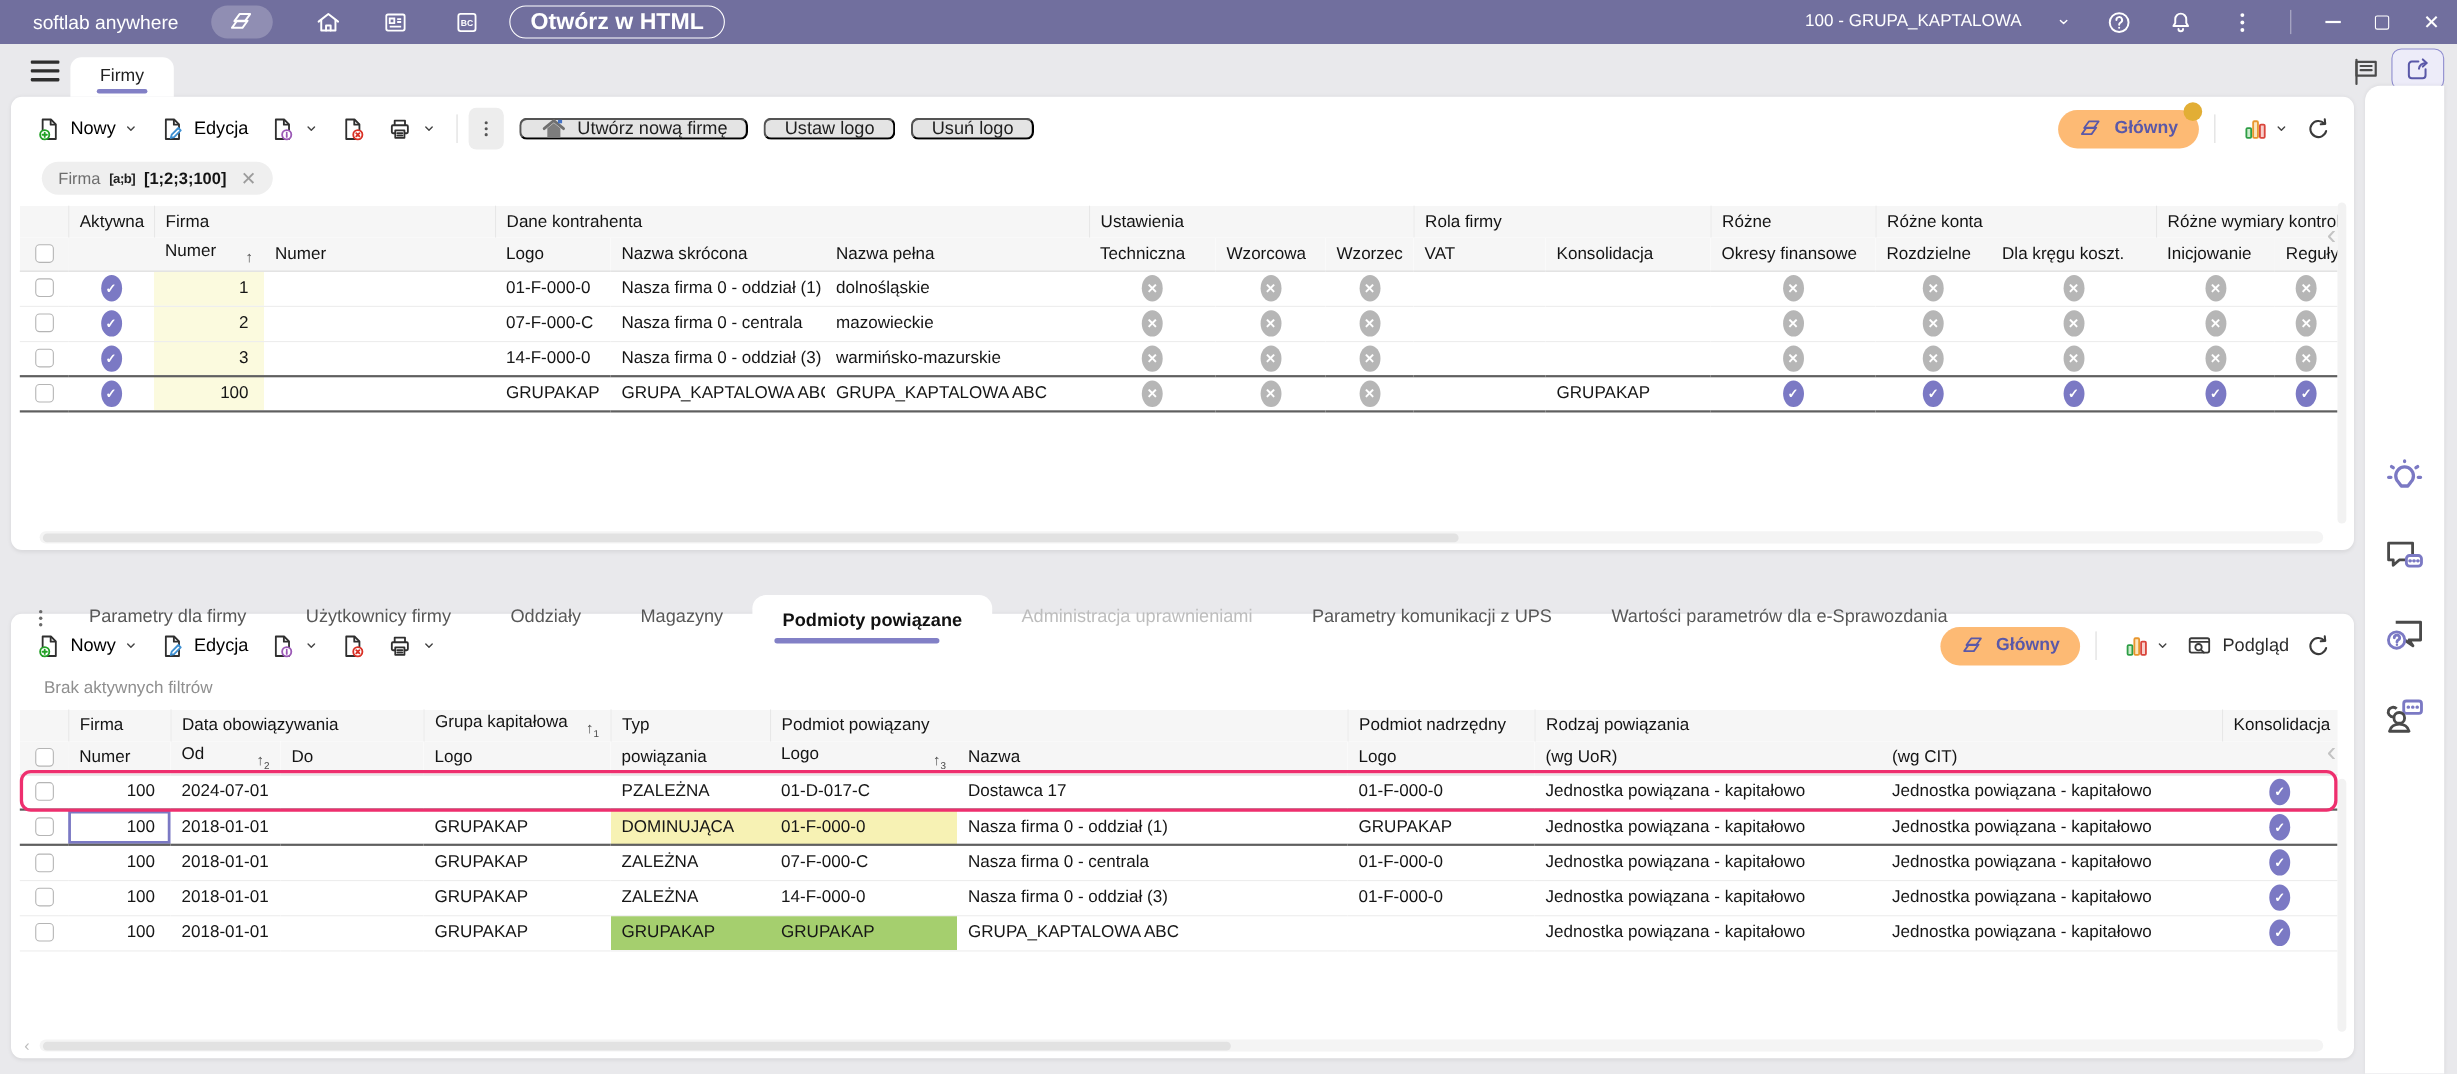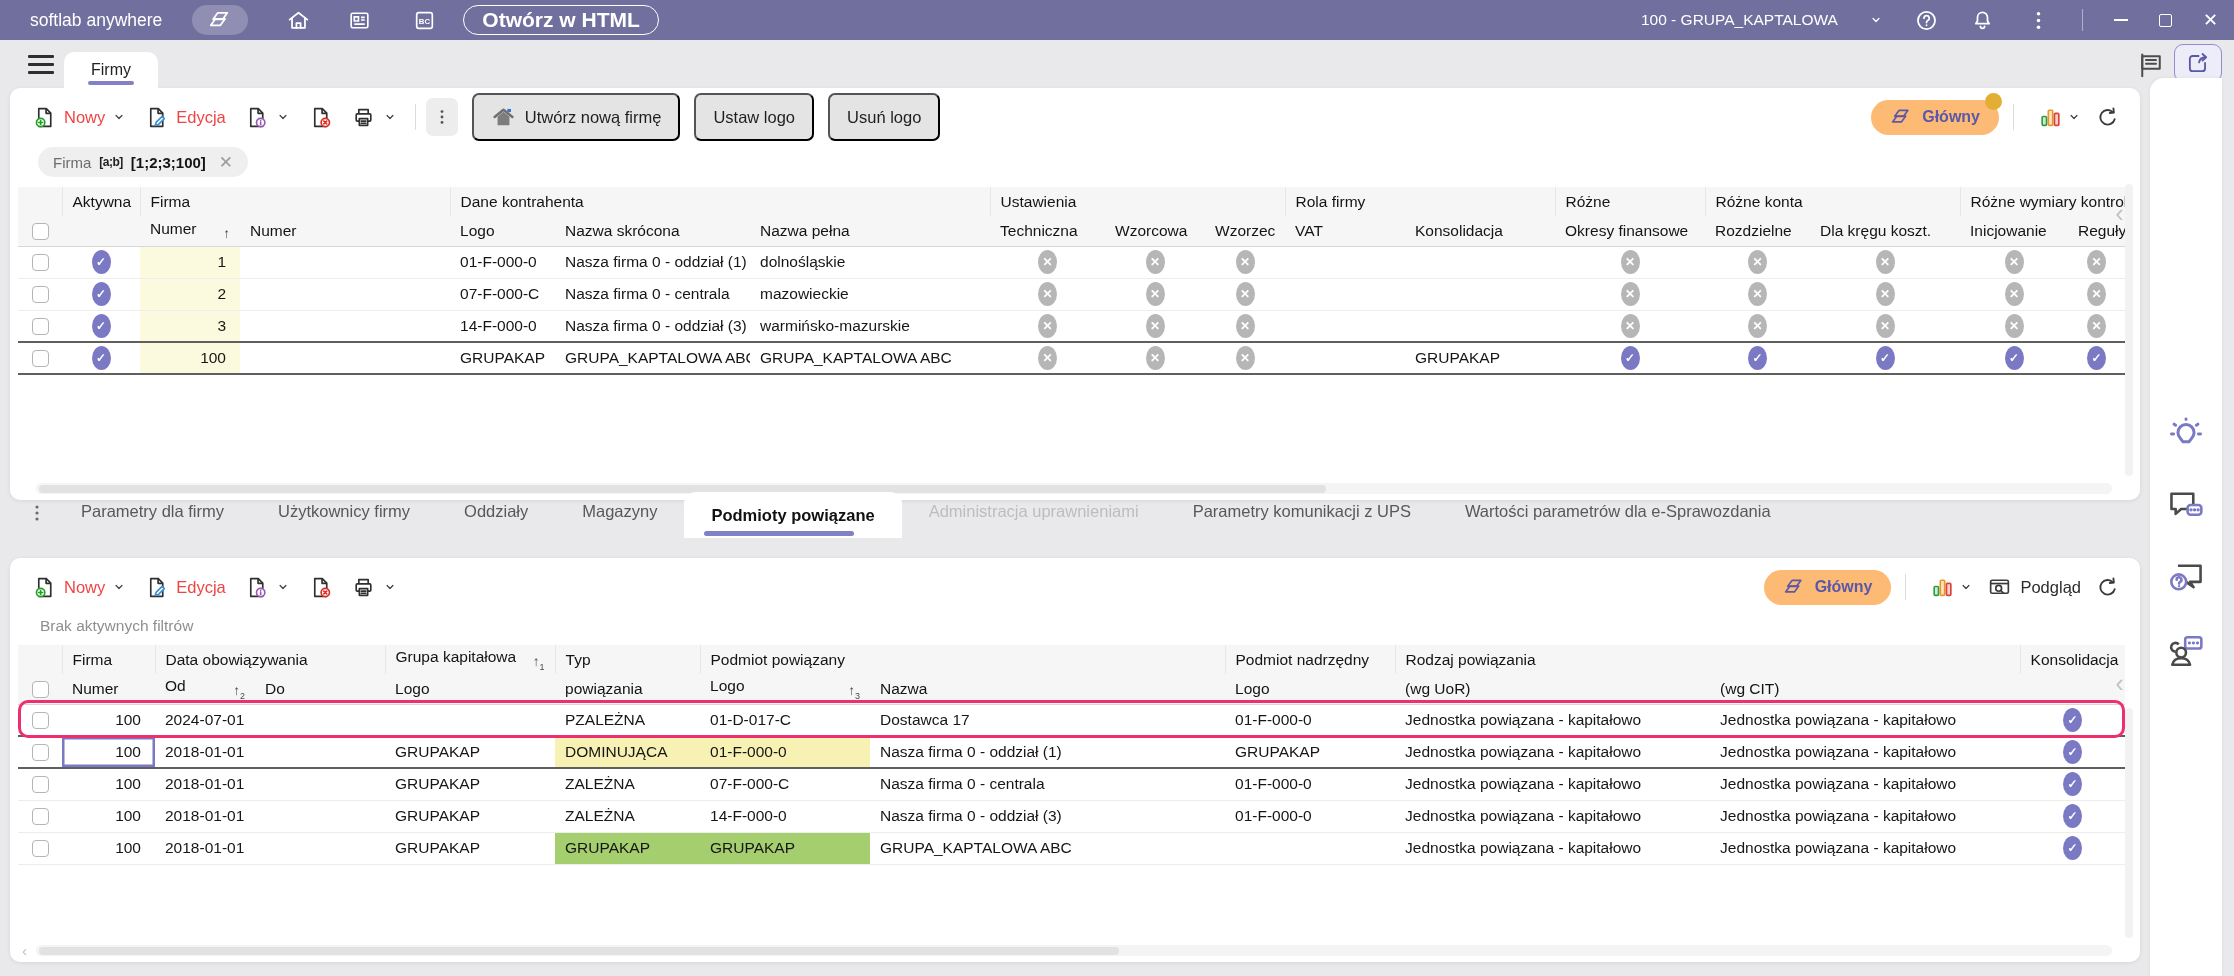--- a/index.html
+++ b/index.html
@@ -31,26 +31,26 @@
 .maintab .bar{position:absolute;left:24px;bottom:3px;width:46px;height:4.5px;background:#8280c6;border-radius:2.5px}
 
 .panel-list-btn{position:absolute;left:2136px;top:50px;width:30px;height:30px;color:#4c4c4c;cursor:pointer}
 .share-btn{position:absolute;left:2174px;top:44px;width:48px;height:38px;border:1.7px solid #8f8dcf;background:#edecf9;border-radius:9px;display:flex;align-items:center;justify-content:center;color:#5a58a8;cursor:pointer}
 .share-btn .icn{width:26px;height:26px}
 
 .panel{position:absolute;left:10px;width:2130px;background:#fff;border-radius:10px;box-shadow:0 1px 4px rgba(0,0,0,.08)}
 #panelTop{top:88px;height:412px}
 #panelBottom{top:558px;height:404px}
 .toolbar{display:flex;align-items:center;height:42px;margin:8px 20px 0 22px}
-.tbgroup{display:flex;align-items:center;gap:7px;margin-right:18px;cursor:pointer;color:#ef4444}
+.tbgroup{display:flex;align-items:center;gap:7px;margin-right:18px;cursor:pointer;color:#000000}
 .tblabel{font-size:16.5px}
 .chev{color:#444}
 .tdivider{width:1px;height:26px;background:#dcdcdc;margin:0 10px 0 0}
 .kebab-btn{width:32px;height:38px;border-radius:7px;background:#ededed;display:flex;align-items:center;justify-content:center;color:#555;cursor:pointer;margin-right:14px}
-.graybtn{height:48px;border-radius:7px;background:#e4e4e4;display:flex;align-items:center;gap:9px;padding:0 17px;font-size:16.5px;margin-right:14px;color:#1f1f1f;cursor:pointer;white-space:nowrap}
+.graybtn{height:20px;border-radius:7px;background:#e4e4e4;display:flex;align-items:center;gap:9px;padding:0 17px;font-size:16.5px;margin-right:14px;color:#1f1f1f;cursor:pointer;white-space:nowrap}
 .tb-right{margin-left:auto;display:flex;align-items:center;gap:14px}
 .viewbtn{position:relative;height:35px;border-radius:18px;background:#fdba74;color:#5a58a8;display:flex;gap:9px;align-items:center;padding:0 19px;font-size:16px;font-weight:bold;cursor:pointer}
 .viewbtn .icn{width:23px;height:23px}
 .viewbtn .dot{position:absolute;right:-3px;top:-7px;width:17px;height:17px;border-radius:50%;background:#e2ae35}
 .previewbtn{display:flex;align-items:center;gap:8px;font-size:16.5px;color:#2c2c2c;cursor:pointer}
 .chartgrp{display:flex;align-items:center;gap:4px;cursor:pointer}
 .refresh{color:#3a3a3a;cursor:pointer}
 .chip{display:inline-flex;align-items:center;gap:8px;height:30px;border-radius:15px;background:#efefef;padding:0 15px;margin:9px 0 0 28px;font-size:15px;cursor:pointer}
 .chip .f{color:#6d6d6d}
 .chip .t{font-weight:bold;font-size:12px;color:#1d1d1d;letter-spacing:-.5px}
@@ -78,21 +78,21 @@
 .oval.no{background:#b6b6b6}
 .sort{float:right;color:#4a4a4a;font-size:13.5px;margin-top:6px;font-weight:normal}
 .sort sub{font-size:9px}
 .pinkline{position:absolute;left:0;top:55px;width:2107px;height:38px;border:3px solid #ee2f6e;border-radius:10px;pointer-events:none;z-index:3}
 .scroll-chev{position:absolute;right:16px;top:112px;color:#c3c3c3;font-size:26px;line-height:1;z-index:2;cursor:pointer}
 .vscroll{position:absolute;right:7px;top:96px;bottom:24px;width:8px;background:#f2f2f2;border-radius:4px;cursor:pointer}
 .hscroll{position:absolute;left:26px;right:28px;bottom:6px;height:11px;background:#f4f4f4;border-radius:6px;cursor:pointer}
 .hscroll .thumb{position:absolute;left:3px;top:1.5px;height:8px;border-radius:4px;background:#e2e2e2}
 .hleft{position:absolute;left:12px;bottom:4px;color:#bdbdbd;font-size:15px;line-height:1;cursor:pointer}
 
-.tabrow2{position:absolute;left:18px;top:485px;height:53px;display:flex;align-items:flex-end;z-index:1}
+.tabrow2{position:absolute;left:18px;top:534px;height:53px;display:flex;align-items:flex-end;z-index:1}
 .kebab2{color:#6a6a6a;width:22px;height:22px;margin:0 6px 14px 8px;cursor:pointer}
 .dtab{padding:0 27px;line-height:53px;font-size:16.5px;color:#585858;white-space:nowrap;cursor:pointer}
 .dtab.disabled{color:#bdbdbd}
 .dtab.active{background:#fff;height:46px;line-height:46px;border-radius:12px 12px 0 0;color:#111;font-weight:bold;position:relative}
 .dtab.active .bar{position:absolute;left:20px;bottom:2px;width:150px;height:5px;background:#8280c6;border-radius:3px}
 
 #rail{position:absolute;left:2150px;top:78px;width:72px;height:898px;background:#fff;border-radius:14px 0 0 0;box-shadow:0 0 4px rgba(0,0,0,.06)}
 .railic{position:absolute;left:50%;transform:translateX(-50%);width:42px;height:42px;cursor:pointer}
 </style>
 </head>

